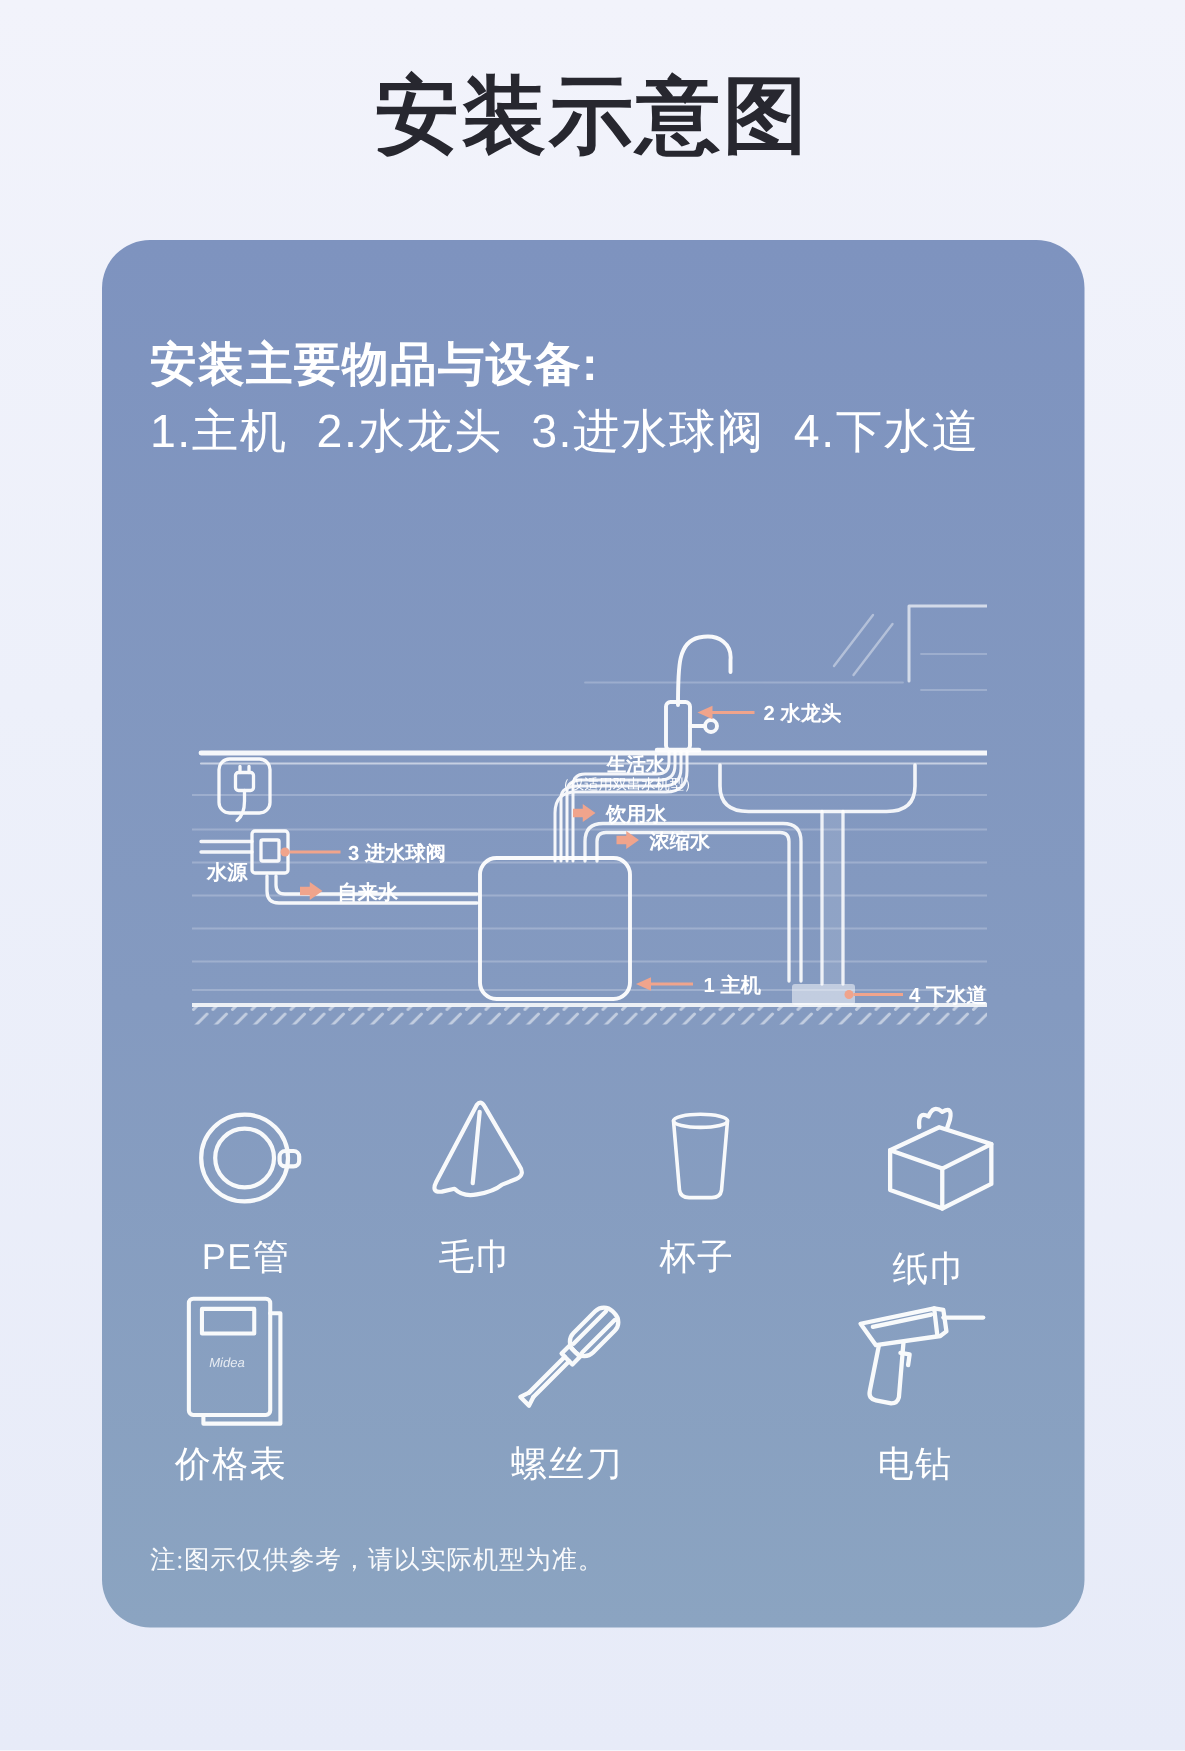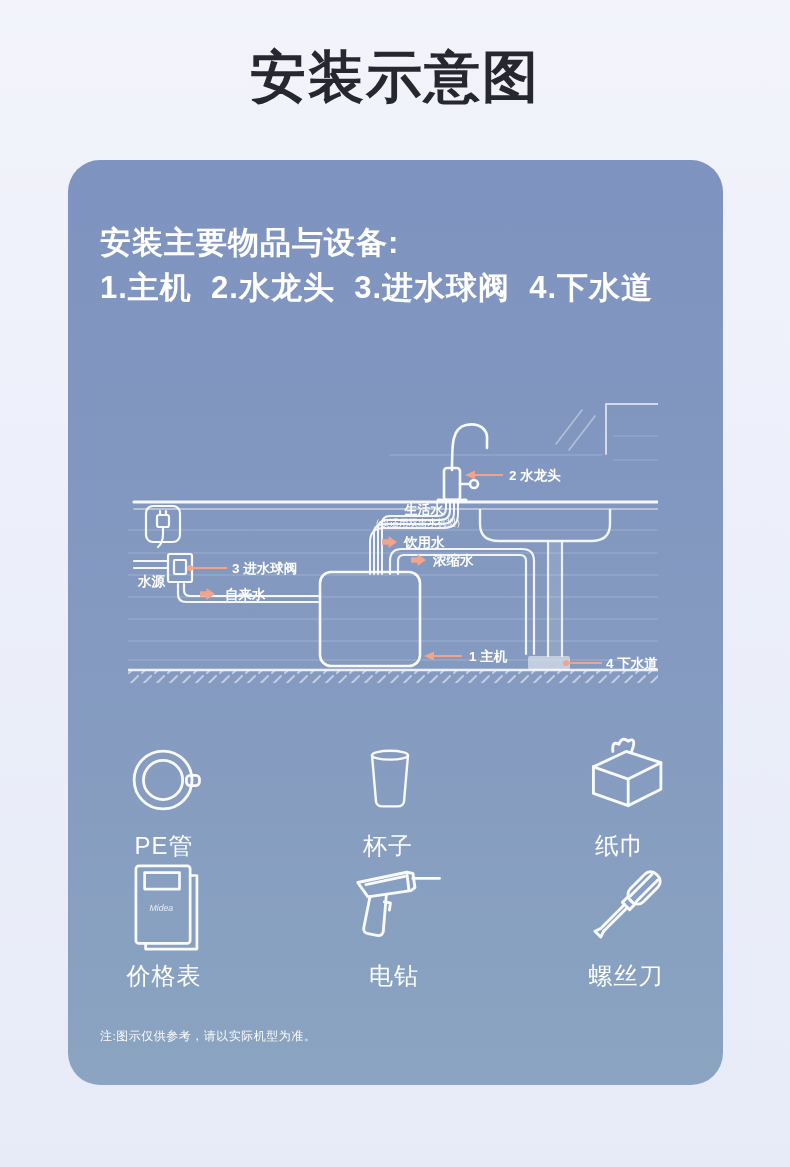--- a/index.html
+++ b/index.html
@@ -19,35 +19,35 @@
     position:absolute;left:68px;top:160px;width:655px;height:925px;
     border-radius:32px;
     background:linear-gradient(180deg,#7e93bf 0%,#849ac0 55%,#8ba4c1 100%);
   }
   .heading{
     position:absolute;left:32px;top:62px;
     color:#fff;font-size:31px;font-weight:600;letter-spacing:1px;
   }
   .items{
     position:absolute;left:32px;top:107px;
-    color:#fff;font-size:31px;font-weight:700;letter-spacing:1px;
+    color:#fff;font-size:31px;font-weight:400;letter-spacing:1px;
     white-space:pre;
   }
   .diagram{position:absolute;left:60px;top:238px;}
   .tools-row{
-    position:absolute;display:flex;justify-content:space-between;align-items:flex-end;gap:20px;
+    position:absolute;display:flex;justify-content:space-between;align-items:flex-start;gap:20px;
   }
   .row1{left:54px;top:570px;width:548px;}
-  .row2{left:52px;top:700px;width:552px;}
+  .row2{left:42px;top:700px;width:552px;}
   .tool{display:flex;flex-direction:column;align-items:center;gap:8px;}
   .tool-label{color:#fff;font-size:24px;font-weight:500;letter-spacing:1px;white-space:nowrap;}
   .icon{display:block;}
   .note{
     position:absolute;left:32px;top:868px;
-    color:rgba(255,255,255,0.95);font-size:12px;letter-spacing:0.5px;font-family:Liberation Serif, serif;
+    color:rgba(255,255,255,0.95);font-size:17px;letter-spacing:0.5px;font-family:Liberation Serif, serif;
   }
   svg .ln{stroke:#fff;fill:none;stroke-linecap:round;stroke-linejoin:round;}
   svg text{stroke:none;}
 </style>
 </head>
 <body>
 
 <div class="page">
   <h1 class="title">安装示意图</h1>
 
@@ -175,20 +175,29 @@
         <svg class="icon" width="84" height="84" viewBox="0 0 90 90">
           <g class="ln" stroke-width="3" opacity="0.95">
             <circle cx="44" cy="45" r="31"></circle>
               <circle cx="44" cy="45" r="21"></circle>
             <rect x="69" y="40" width="14" height="11" rx="4"></rect>
           </g>
         </svg>
         <div class="tool-label">PE管</div>
       </div>
       <div class="tool">
+        <svg class="icon" width="84" height="84" viewBox="0 0 90 90">
+          <g class="ln" stroke-width="3" opacity="0.95">
+            <path d="M46,7 L17,62 Q13,70 21,69 L30,67 Q36,73 46,71 Q58,69 64,64 L74,60 Q81,57 76,50 L52,9 Q49,3 46,7 Z"></path>
+            <path d="M48,12 L43,63"></path>
+          </g>
+        </svg>
+        <div class="tool-label">毛巾</div>
+      </div>
+      <div class="tool">
         <svg class="icon" width="72" height="84" viewBox="0 0 90 90">
           <g class="ln" stroke-width="3" opacity="0.95">
             <path d="M25,14 L30,72 Q31,78 38,78 H57 Q64,78 65,72 L70,14"></path>
             <ellipse cx="47.5" cy="14" rx="22.5" ry="5.5"></ellipse>
           </g>
         </svg>
         <div class="tool-label">杯子</div>
       </div>
       <div class="tool">
         <svg class="icon" width="100" height="92" viewBox="0 0 90 90">
@@ -207,43 +216,43 @@
       <div class="tool">
         <svg class="icon" width="88" height="92" viewBox="0 0 90 95">
           <g class="ln" stroke-width="2.8" opacity="0.95">
             <rect x="16" y="6" width="56" height="80" rx="3"></rect>
             <path d="M72,16 H79 V92 H26 V86"></path>
             <rect x="25" y="13" width="36" height="17"></rect>
           </g>
           <text x="30" y="53" font-size="9" fill="#fff" opacity="0.8" font-style="italic">Midea</text>
         </svg>
         <div class="tool-label">价格表</div>
+      </div>
+      <div class="tool">
+        <svg class="icon" width="92" height="92" viewBox="0 0 90 90">
+          <g class="ln" stroke-width="2.8" opacity="0.95" transform="rotate(45 45 45)">
+            <rect x="36" y="2" width="18" height="36" rx="8"></rect>
+            <path d="M41,5 V35 M49,5 V35"></path>
+            <rect x="40" y="38" width="10" height="7"></rect>
+            <path d="M43,45 V78 M47,45 V78"></path>
+            <path d="M43,78 L41,84 H49 L47,78"></path>
+          </g>
+        </svg>
+        <div class="tool-label">螺丝刀</div>
       </div>
       <div class="tool">
         <svg class="icon" width="104" height="92" viewBox="0 0 95 90">
           <g class="ln" stroke-width="2.8" opacity="0.95">
             <path d="M12,22 L60,12 L66,13 L68,27 L64,30 L22,36 Z"></path>
             <path d="M20,24 L58,16"></path>
             <path d="M66,18 L92,18"></path>
             <path d="M60,12 L62,29"></path>
             <path d="M24,36 L18,66 Q17,71 22,72 L32,74 Q36,74 37,70 L40,34"></path>
             <path d="M38,41 L44,42 L43,49"></path>
           </g>
         </svg>
         <div class="tool-label">电钻</div>
       </div>
-      <div class="tool">
-        <svg class="icon" width="92" height="92" viewBox="0 0 90 90">
-          <g class="ln" stroke-width="2.8" opacity="0.95" transform="rotate(45 45 45)">
-            <rect x="36" y="2" width="18" height="36" rx="8"></rect>
-            <path d="M41,5 V35 M49,5 V35"></path>
-            <rect x="40" y="38" width="10" height="7"></rect>
-            <path d="M43,45 V78 M47,45 V78"></path>
-            <path d="M43,78 L41,84 H49 L47,78"></path>
-          </g>
-        </svg>
-        <div class="tool-label">螺丝刀</div>
-      </div>
     </div>
 
     <div class="note">注:图示仅供参考，请以实际机型为准。</div>
   </section>
 </div>
 
 </body></html>

